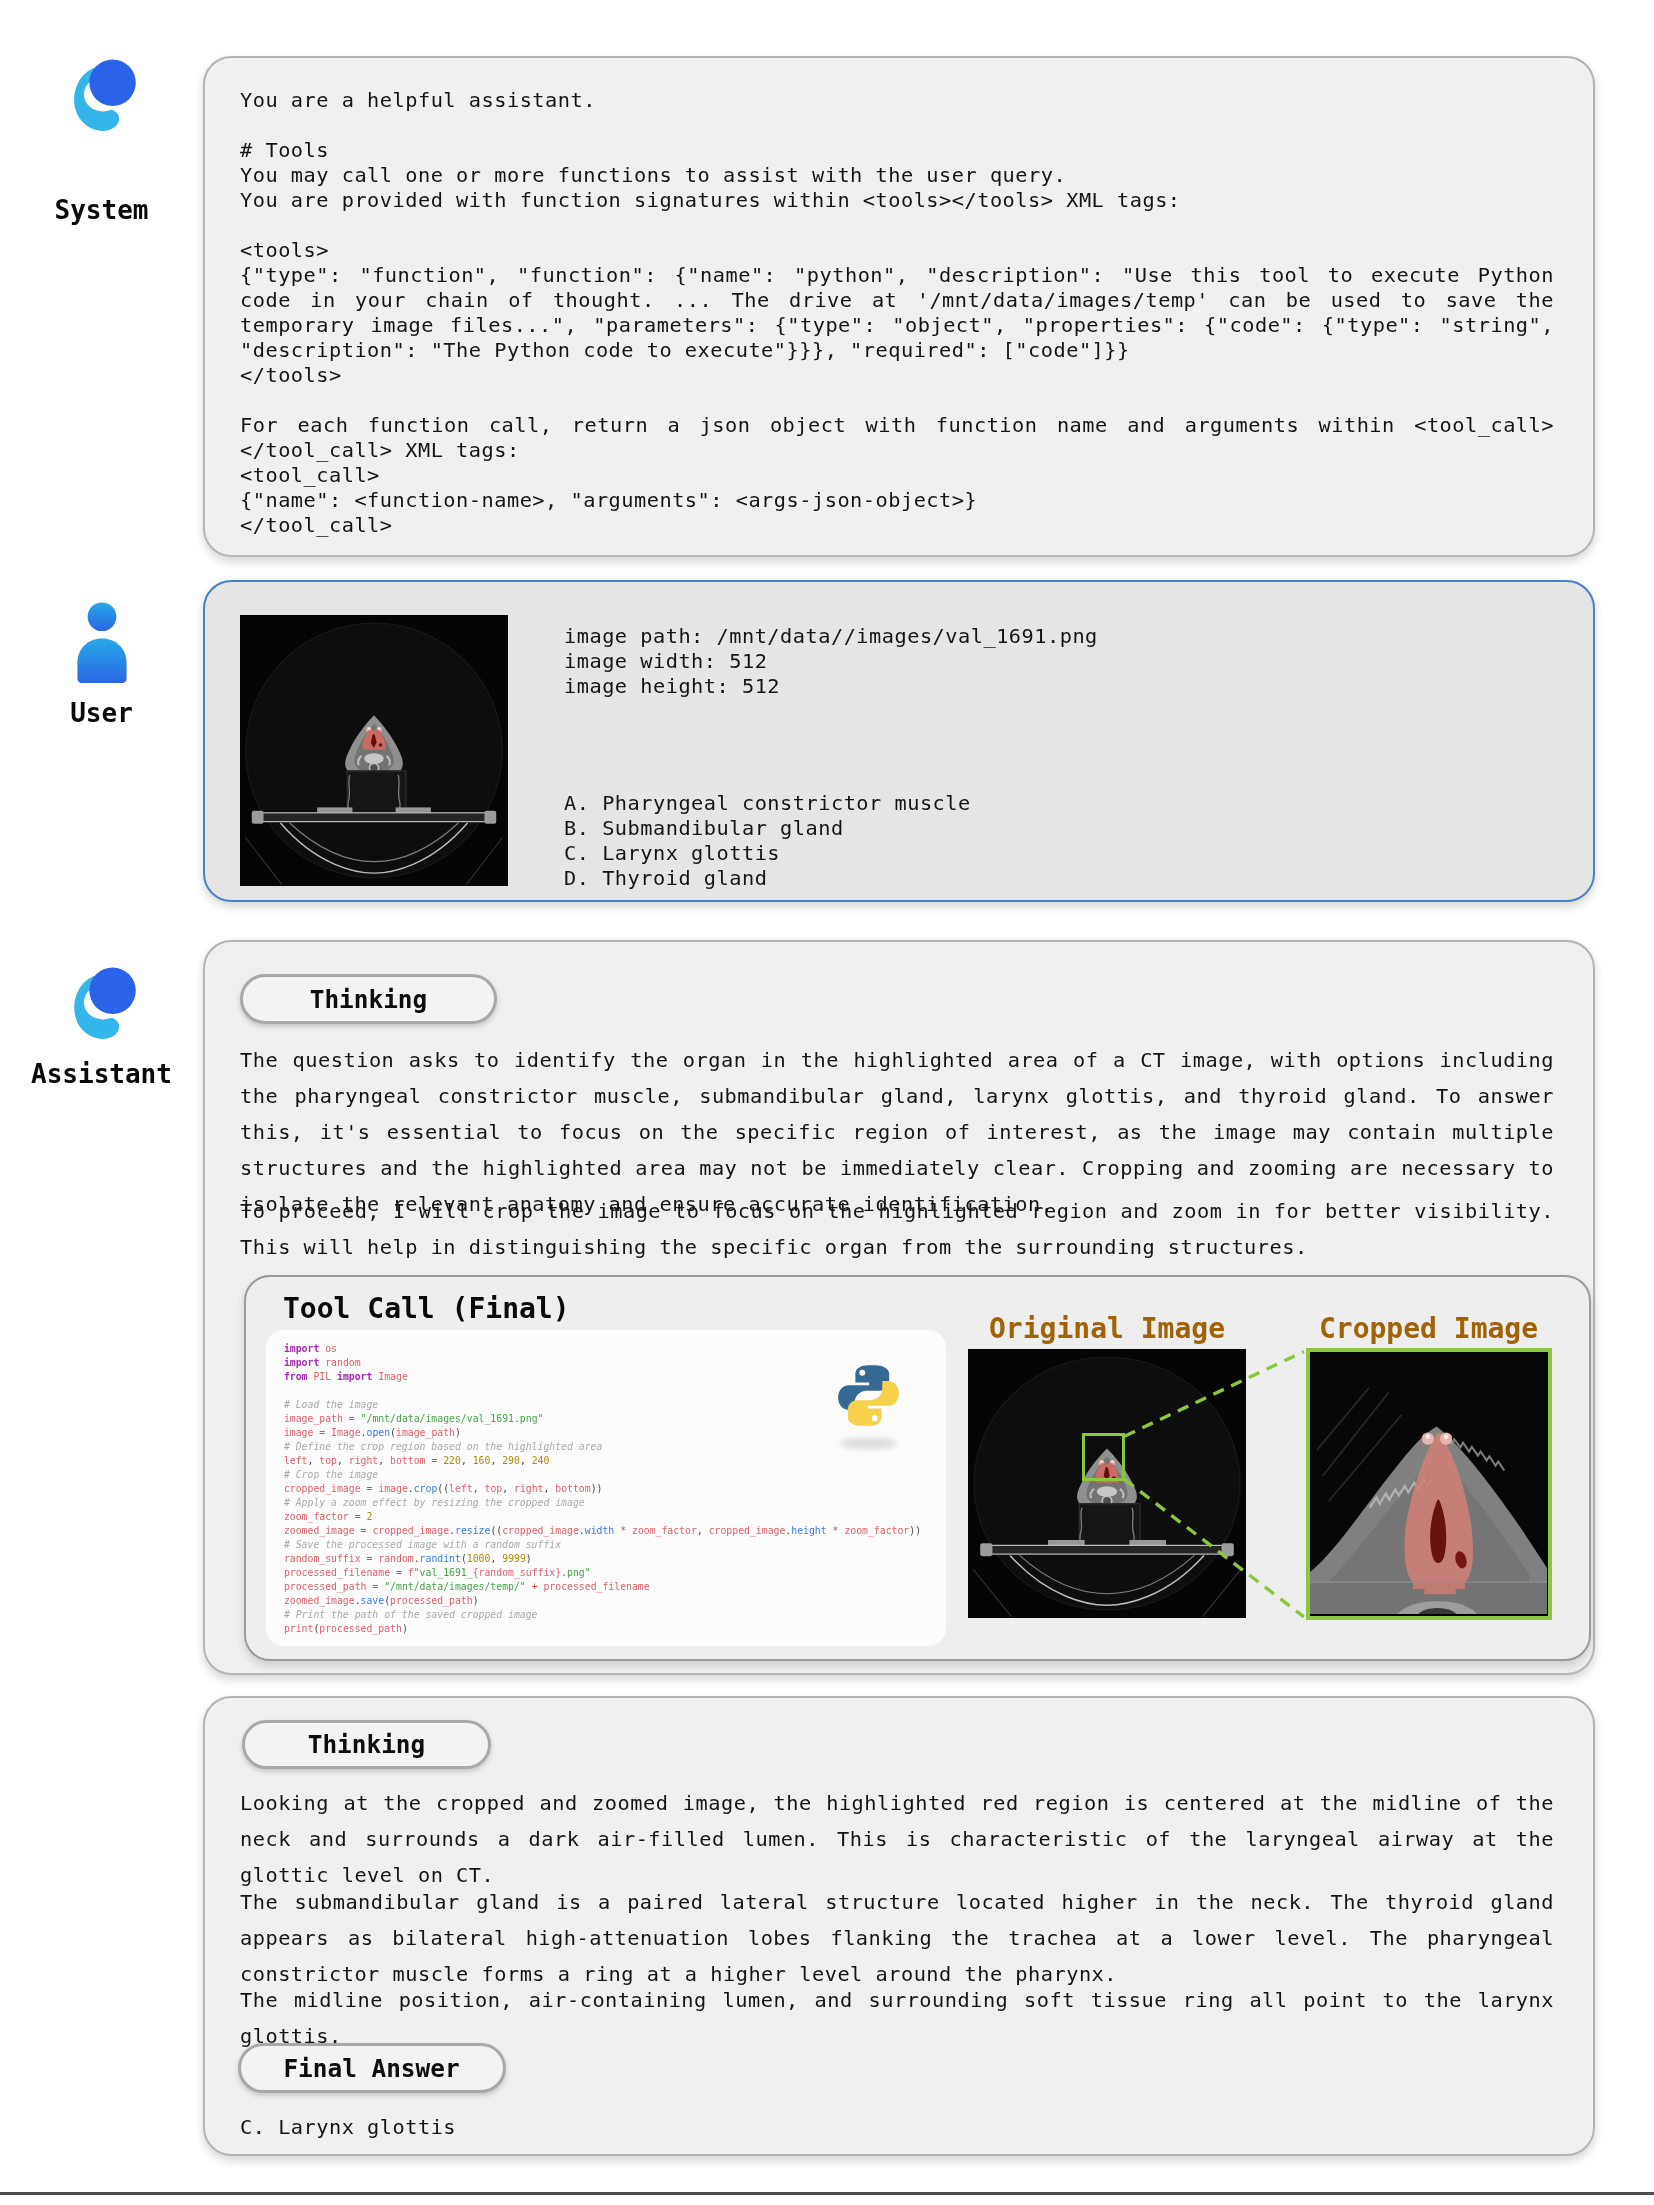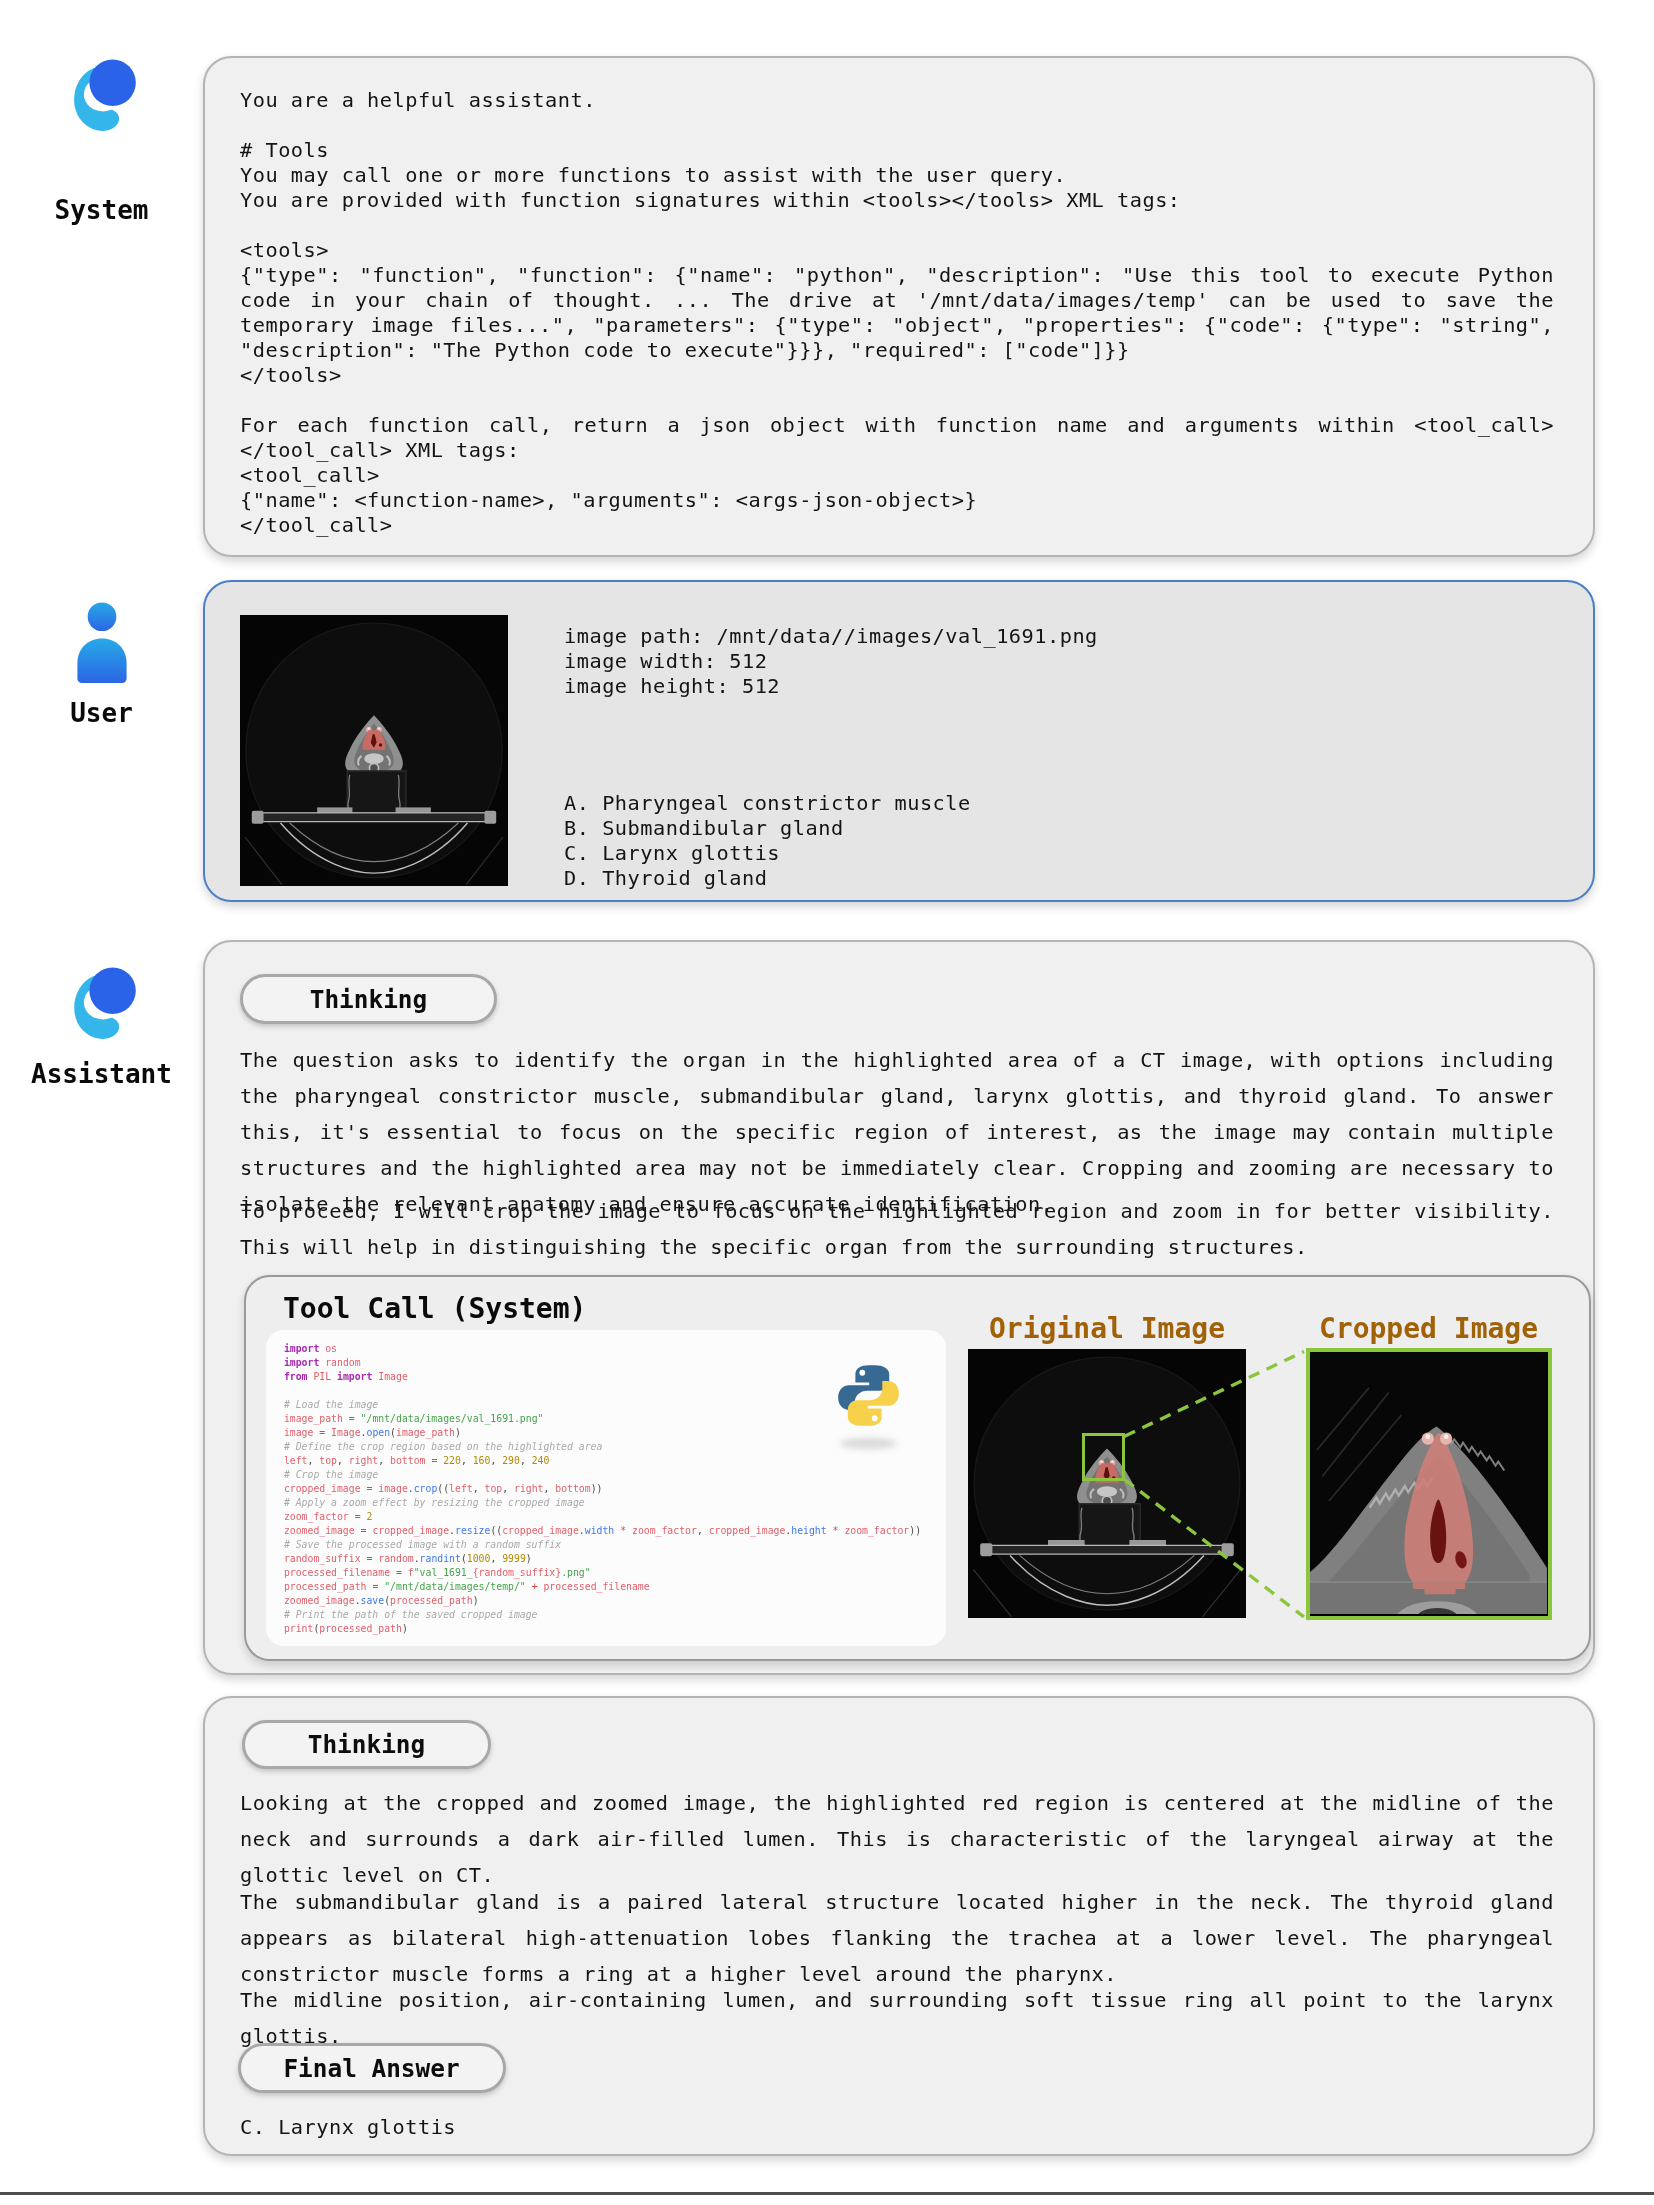--- a/index.html
+++ b/index.html
@@ -151,21 +151,21 @@
     <div class="role-label">Assistant</div>
   </div>
   <div class="bubble gray" style="top:940px;height:735px;">
     <div class="pill" style="left:35px;top:32px;width:257px;height:50px;">
       <span>Thinking</span>
     </div>
     <div class="msg-text lh38 justify" style="left:35px;top:100px;width:1314px;">The question asks to identify the organ in the highlighted area of a CT image, with options including the pharyngeal constrictor muscle, submandibular gland, larynx glottis, and thyroid gland. To answer this, it's essential to focus on the specific region of interest, as the image may contain multiple structures and the highlighted area may not be immediately clear. Cropping and zooming are necessary to isolate the relevant anatomy and ensure accurate identification.</div>
     <div class="msg-text lh38 justify" style="left:35px;top:251px;width:1314px;">To proceed, I will crop the image to focus on the highlighted region and zoom in for better visibility. This will help in distinguishing the specific organ from the surrounding structures.</div>
 
     <div class="toolbox">
-      <div class="tool-title">Tool Call (System)</div>
+      <div class="tool-title">Tool Call (Final)</div>
 
       <div class="code-card">
           <div class="code-line"><span class="tk-kw">import</span><span class="tk-pl"> </span><span class="tk-id">os</span></div>
           <div class="code-line"><span class="tk-kw">import</span><span class="tk-pl"> </span><span class="tk-id">random</span></div>
           <div class="code-line"><span class="tk-kw">from</span><span class="tk-pl"> </span><span class="tk-id">PIL</span><span class="tk-pl"> </span><span class="tk-kw">import</span><span class="tk-pl"> </span><span class="tk-id">Image</span></div>
           <div class="code-line">&nbsp;</div>
           <div class="code-line"><span class="tk-com"># Load the image</span></div>
           <div class="code-line"><span class="tk-id">image_path</span><span class="tk-pl"> </span><span class="tk-op">=</span><span class="tk-pl"> </span><span class="tk-str">"/mnt/data/images/val_1691.png"</span></div>
           <div class="code-line"><span class="tk-id">image</span><span class="tk-pl"> </span><span class="tk-op">=</span><span class="tk-pl"> </span><span class="tk-id">Image</span><span class="tk-pl">.</span><span class="tk-fn">open</span><span class="tk-pl">(</span><span class="tk-id">image_path</span><span class="tk-pl">)</span></div>
           <div class="code-line"><span class="tk-com"># Define the crop region based on the highlighted area</span></div>

